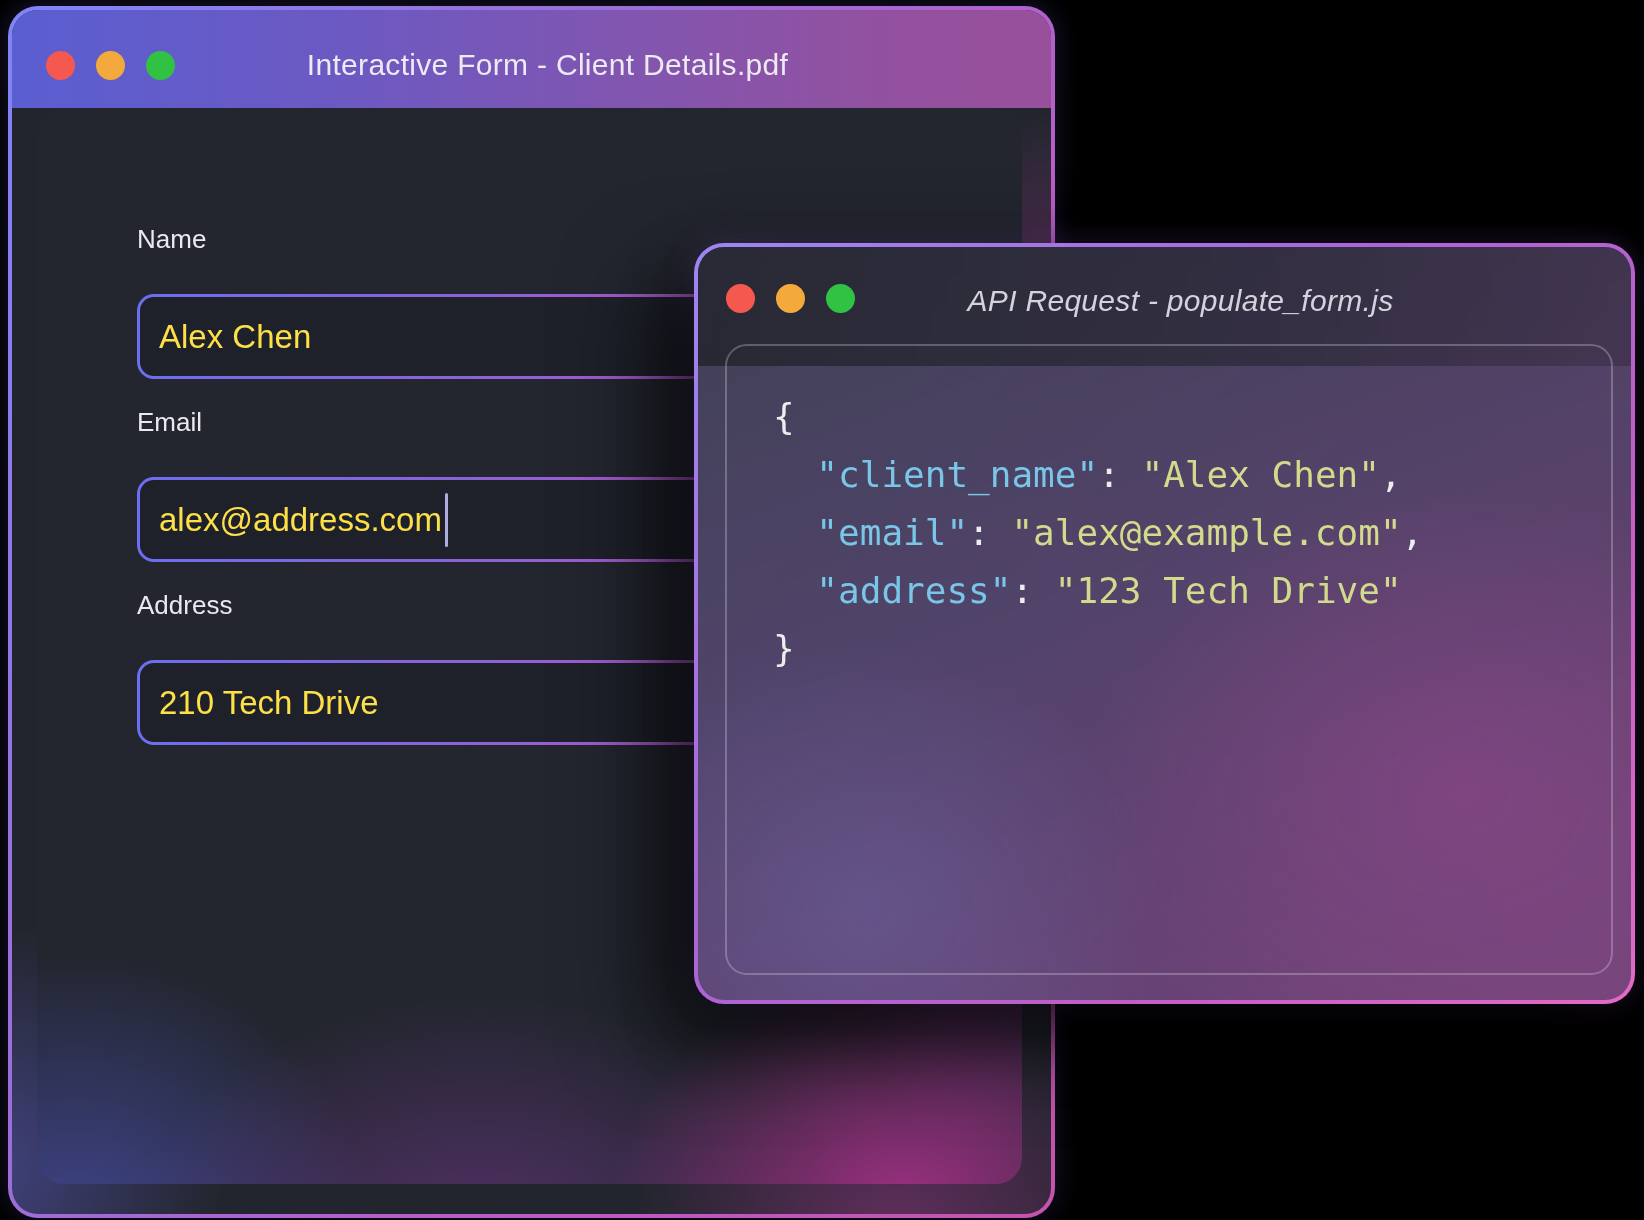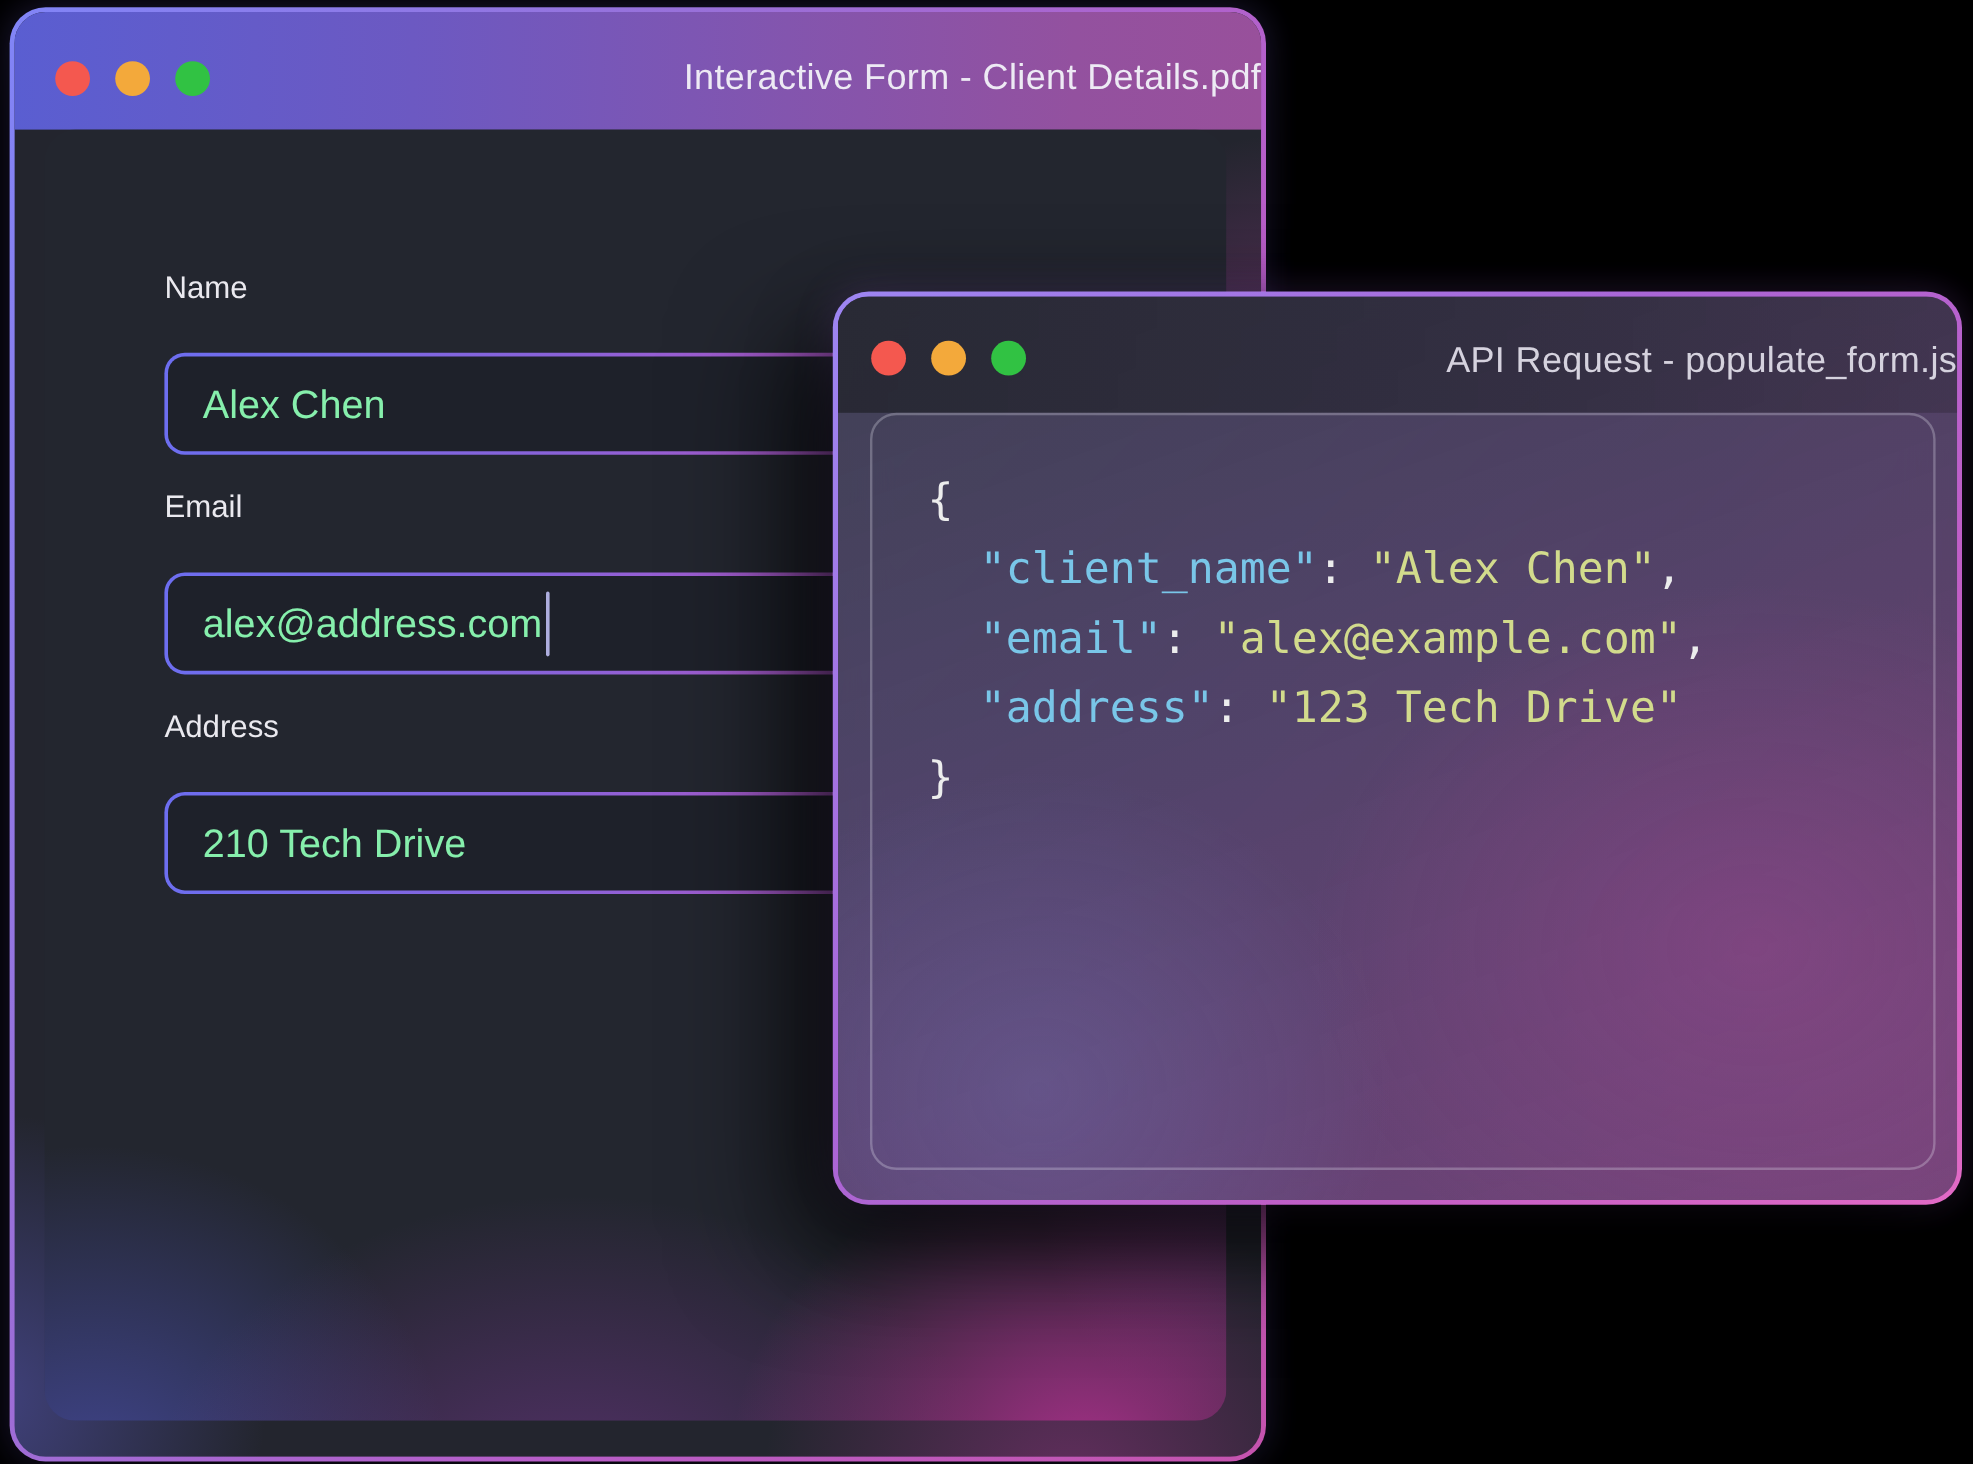--- a/index.html
+++ b/index.html
@@ -8,21 +8,21 @@
   .stage { position:relative; width:1644px; height:1220px; background:#000; }
 
   
   .window { position:absolute; }
   .win-border { width:100%; height:100%; padding:4px; border-radius:30px; }
   .win-inner  { width:100%; height:100%; border-radius:26px; overflow:hidden; position:relative; }
 
   .titlebar { position:relative; width:100%; }
   .lights { position:absolute; display:flex; gap:21px; }
   .light { width:29px; height:29px; border-radius:50%; border:none; cursor:pointer; padding:0; }
-  .win-title { position:absolute; left:0; right:0; text-align:right; letter-spacing:.3px;padding-left:32px; }
+  .win-title { position:absolute; left:0; right:0; text-align:center; letter-spacing:.3px;padding-left:32px; }
 
   
   .form-window { left:8px; top:6px; width:1047px; height:1212px; z-index:1; }
   .form-window .win-border {
     background:linear-gradient(120deg,#8185f7 0%,#9a6fd8 35%,#b75ec9 65%,#c553ae 100%);
     box-shadow:0 26px 80px rgba(0,0,0,.55), 0 0 28px rgba(130,110,245,.25);
   }
   .form-window .win-inner {
     background:
       radial-gradient(ellipse 300px 560px at 101% 42%, rgba(185,70,170,.75), rgba(185,70,170,0) 72%),
@@ -44,39 +44,40 @@
       radial-gradient(ellipse 260px 430px at 101% 74%, rgba(150,60,160,.4), rgba(150,60,160,0) 70%),
       #23262f;
   }
   .form-content { position:absolute; left:100px; top:116px; }
   .field-group { margin-bottom:28px; }
   .field-label { font-size:26px; font-weight:500; color:#eae9ef; margin-bottom:39px; }
   .field-input { width:742px; height:85px; padding:3px; border-radius:17px; cursor:text;
     background:linear-gradient(90deg,#6d6ef0 0%,#8a62d8 45%,#b558c8 80%,#c653c0 100%);
   }
   .field-input-core { width:100%; height:100%; border-radius:14px; background:#1e212a;
-    display:flex; align-items:center; padding:0 29px; font-size:33px; color:#86efac; }
+    display:flex; align-items:center; padding:0 19px; font-size:33px; color:#fde047; }
   .caret { display:inline-block; width:3px; height:54px; background:#aeaede; border-radius:2px; margin-left:3px; }
 
   
   .code-window { left:694px; top:243px; width:941px; height:761px; z-index:2; }
   .code-window .win-border {
     background:linear-gradient(135deg,#9d86f2 0%,#a966d6 40%,#c25ec6 70%,#e26ac6 100%);
     box-shadow:-42px 36px 90px rgba(0,0,0,.62), 0 26px 70px rgba(0,0,0,.45), 0 0 30px rgba(160,100,220,.25);
   }
   .code-window .win-inner {
     background:
       radial-gradient(ellipse 520px 420px at 82% 72%, rgba(150,72,142,.5), rgba(150,72,142,0) 72%),
       radial-gradient(ellipse 420px 380px at 18% 88%, rgba(110,104,165,.45), rgba(110,104,165,0) 70%),
       linear-gradient(160deg, rgba(56,58,70,.93) 0%, rgba(66,62,86,.86) 45%, rgba(92,62,104,.82) 100%);
     backdrop-filter:blur(20px) saturate(1.15);
     -webkit-backdrop-filter:blur(20px) saturate(1.15);
   }
-  .code-titlebar { height:97px;
+  .code-titlebar { height:119px;
     background:linear-gradient(90deg, rgba(39,40,51,.95) 0%, rgba(42,40,54,.72) 60%, rgba(52,42,62,.5) 100%);
+    font-style:italic;
   }
   .code-titlebar .lights { left:28px; top:37px; }
   .code-titlebar .win-title { top:37px; font-size:30px; color:#d5d2de; }
 
   .code-panel { position:absolute; left:27px; right:18px; top:97px; bottom:25px;
     border:2px solid rgba(235,235,245,.28); border-radius:22px; }
   .code-block { padding:42px 0 0 46px;
     font-family:"DejaVu Sans Mono", monospace; font-size:36px; line-height:58px; }
   .code-line { white-space:pre; }
   .t-p { color:#eceded; }

